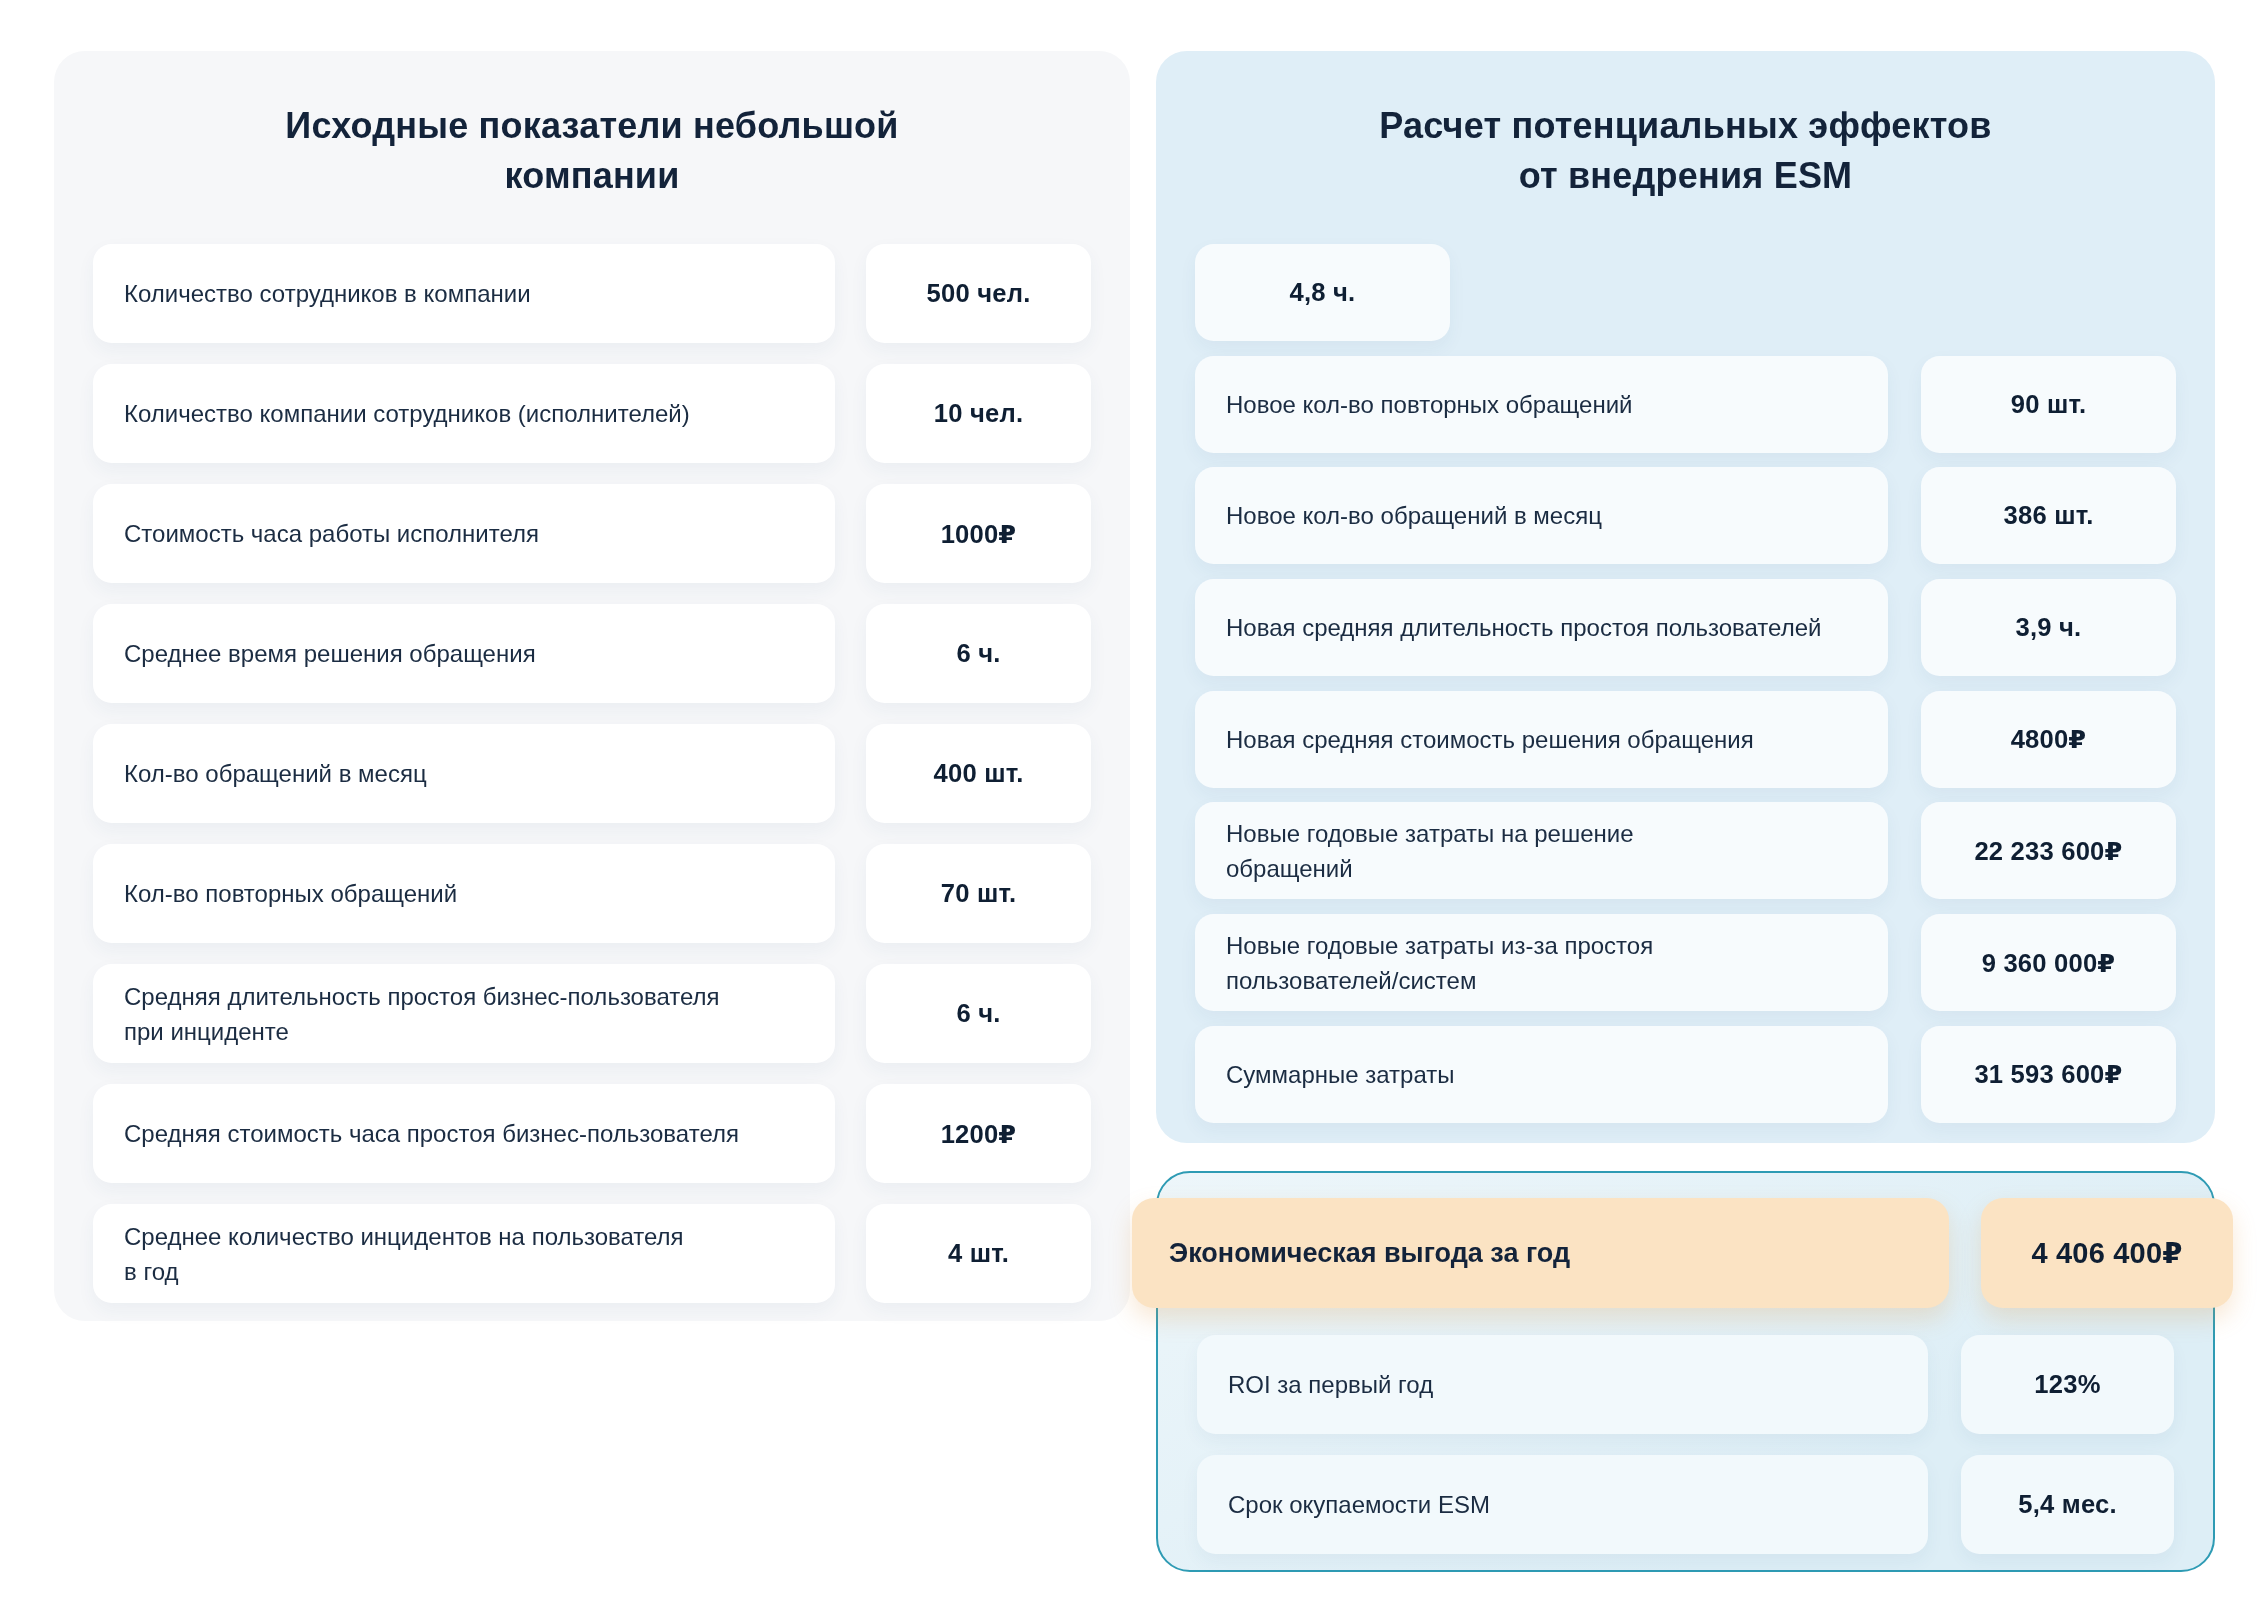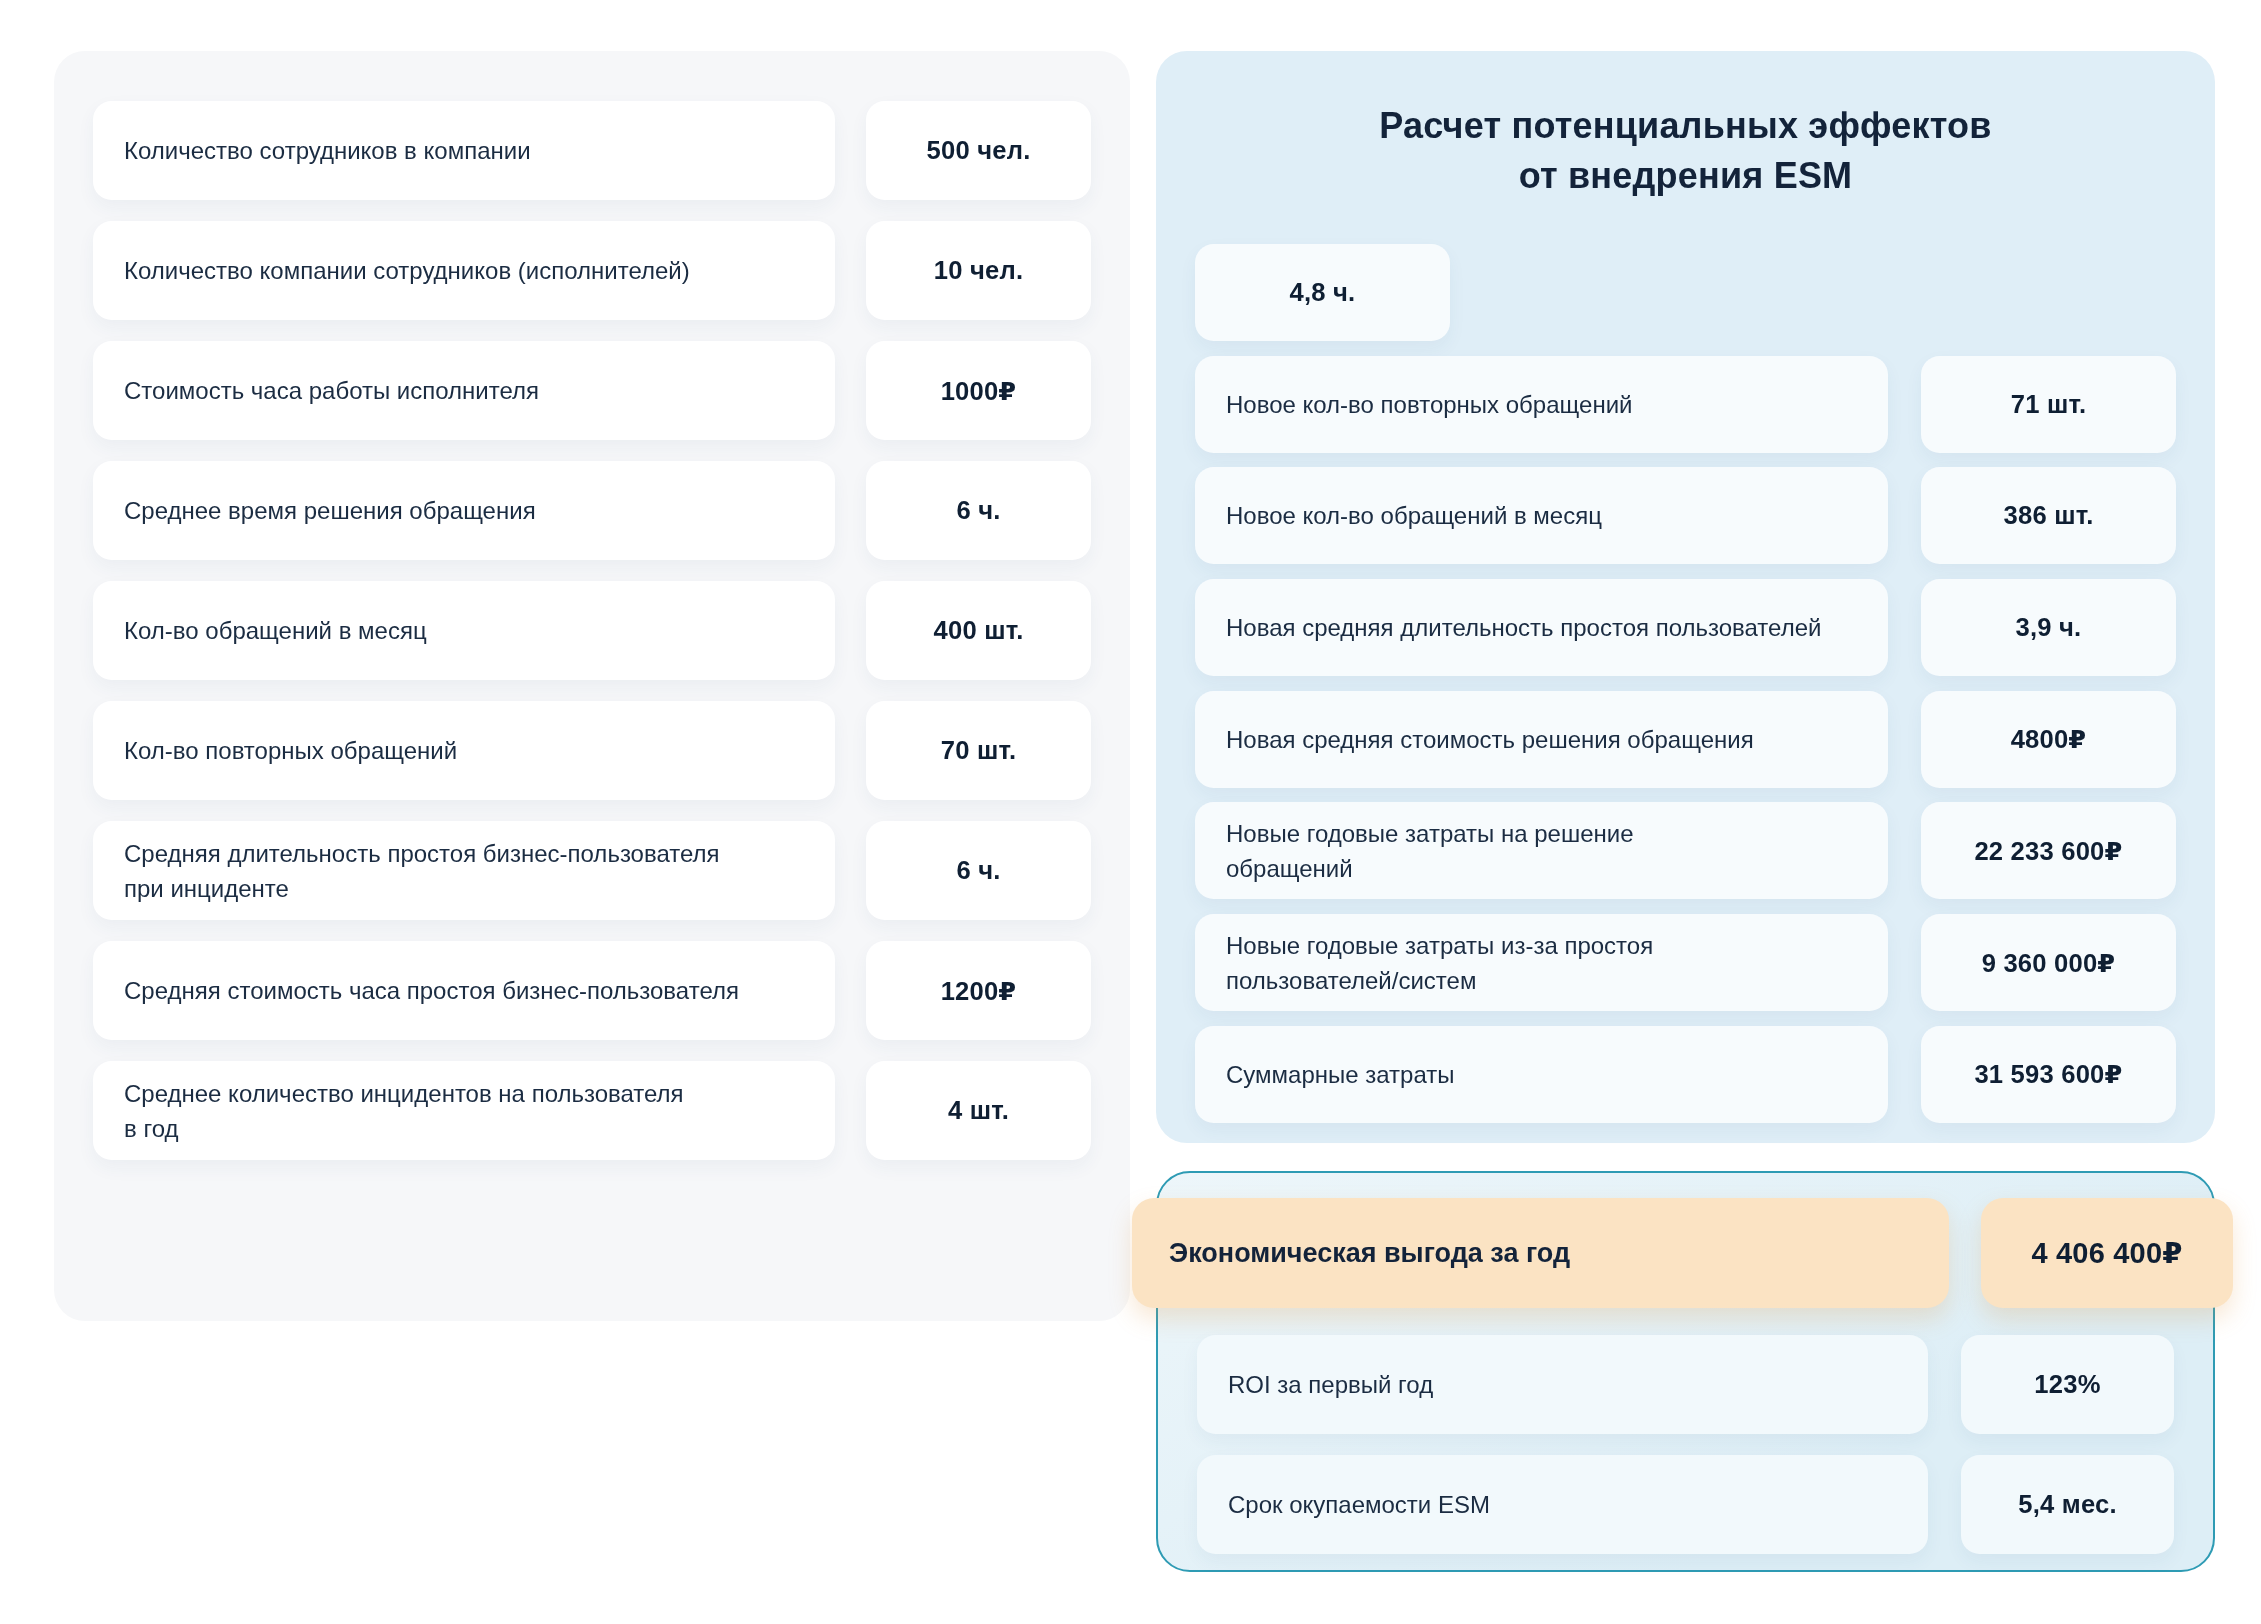--- a/index.html
+++ b/index.html
@@ -123,20 +123,22 @@
   }
   .panel-summary .card { background: #f2f9fc; min-height: 99px; }
   .panel-summary .value-card { width: 213px; }
 </style>
 </head>
 <body>
 
 <div class="canvas">
 
   <section class="panel panel-left">
+    <h2 class="panel-title">Исходные показатели небольшой
+компании</h2>
 
     <div class="row">
       <div class="card label-card">
         <span class="metric-label">Количество сотрудников в компании</span>
       </div>
       <div class="card value-card">
         <span class="metric-value">500 чел.</span>
       </div>
     </div>
     <div class="row">
@@ -214,21 +216,21 @@
     <div class="row">
       <div class="card value-card">
         <span class="metric-value">4,8 ч.</span>
       </div>
     </div>
     <div class="row">
       <div class="card label-card">
         <span class="metric-label">Новое кол-во повторных обращений</span>
       </div>
       <div class="card value-card">
-        <span class="metric-value">71 шт.</span>
+        <span class="metric-value">90 шт.</span>
       </div>
     </div>
     <div class="row">
       <div class="card label-card">
         <span class="metric-label">Новое кол-во обращений в месяц</span>
       </div>
       <div class="card value-card">
         <span class="metric-value">386 шт.</span>
       </div>
     </div>

